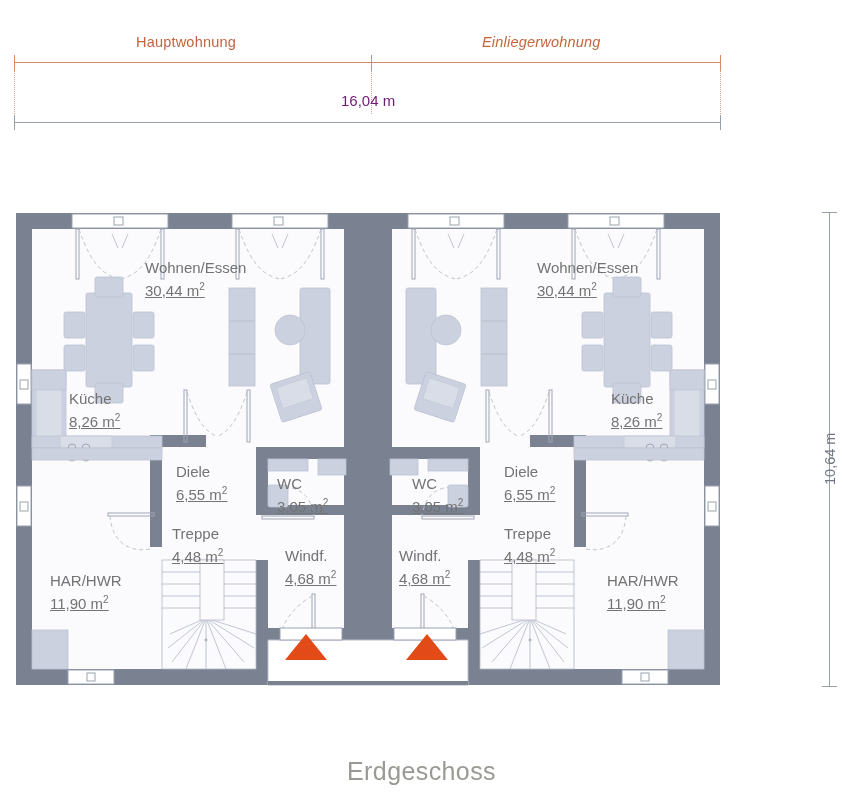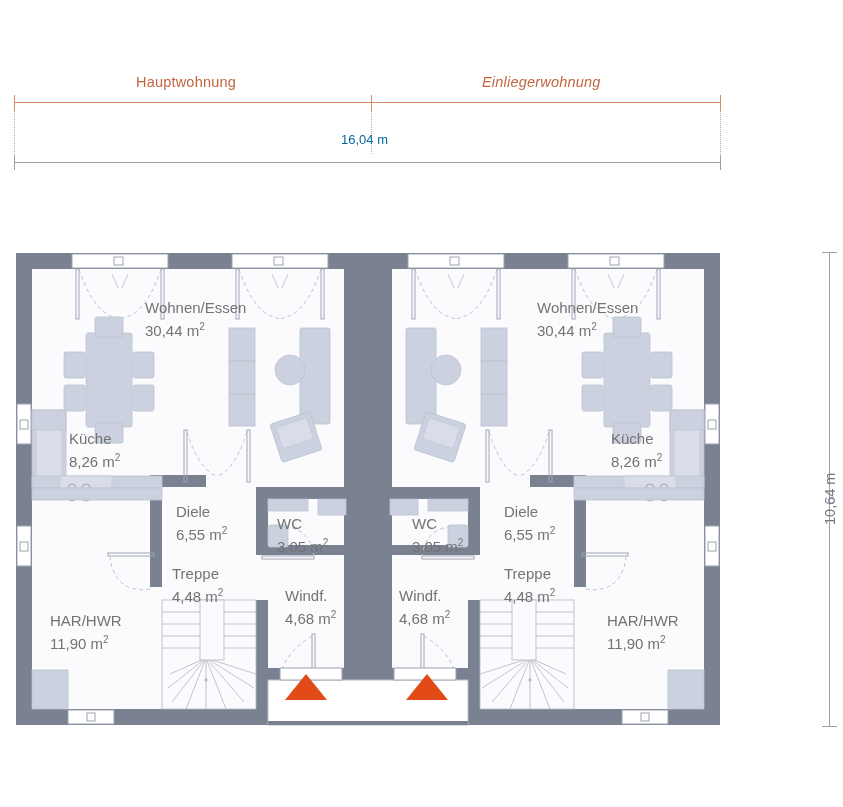--- a/index.html
+++ b/index.html
@@ -10,21 +10,20 @@
   body {
     width: 843px;
     height: 807px;
     font-family: "Liberation Sans", sans-serif;
     overflow: hidden;
     position: relative;
   }
   .page {
     position: absolute;
     inset: 0;
-    margin-top: 40px;
   }
 
   
   .dim-label-top {
     position: absolute;
     font-size: 14.5px;
     letter-spacing: .2px;
     color: #c2653f;
     white-space: nowrap;
   }
@@ -43,22 +42,22 @@
     height: 1px;
     background: #9aa0aa;
   }
   .dim-tick-grey {
     position: absolute;
     width: 1px;
     background: #9aa0aa;
   }
   .dim-label-grey {
     position: absolute;
-    font-size: 13px;
-    color: #0369a1;
+    font-size: 15px;
+    color: #701a75;
     white-space: nowrap;
   }
   .dim-vline-grey {
     position: absolute;
     width: 1px;
     background: #9aa0aa;
   }
   .dim-vtick-grey {
     position: absolute;
     height: 1px;
@@ -85,21 +84,21 @@
   }
 
   
   .room-label {
     position: absolute;
     color: #737373;
     font-size: 15px;
     line-height: 19px;
     white-space: nowrap;
   }
-  .room-label .area { display: block; }
+  .room-label .area { display: block; text-decoration: underline; }
   .room-label sup { font-size: 10px; vertical-align: super; }
 
   
   .floor-title {
     position: absolute;
     width: 100%;
     text-align: center;
     color: #9a9a94;
     font-size: 25px;
     letter-spacing: .4px;
@@ -490,14 +489,15 @@
       <div class="room-label" style="left: 412px; top: 474px;">
         <span style="display: block;">WC</span>
         <span class="area">3,05 m<sup>2</sup></span>
       </div>
       <div class="room-label" style="left: 399px; top: 546px;">
         <span style="display: block;">Windf.</span>
         <span class="area">4,68 m<sup>2</sup></span>
       </div>
     </div>
 
+  <div class="floor-title" style="top:757px;">Erdgeschoss</div>
 
 </div>
 
 </body></html>

